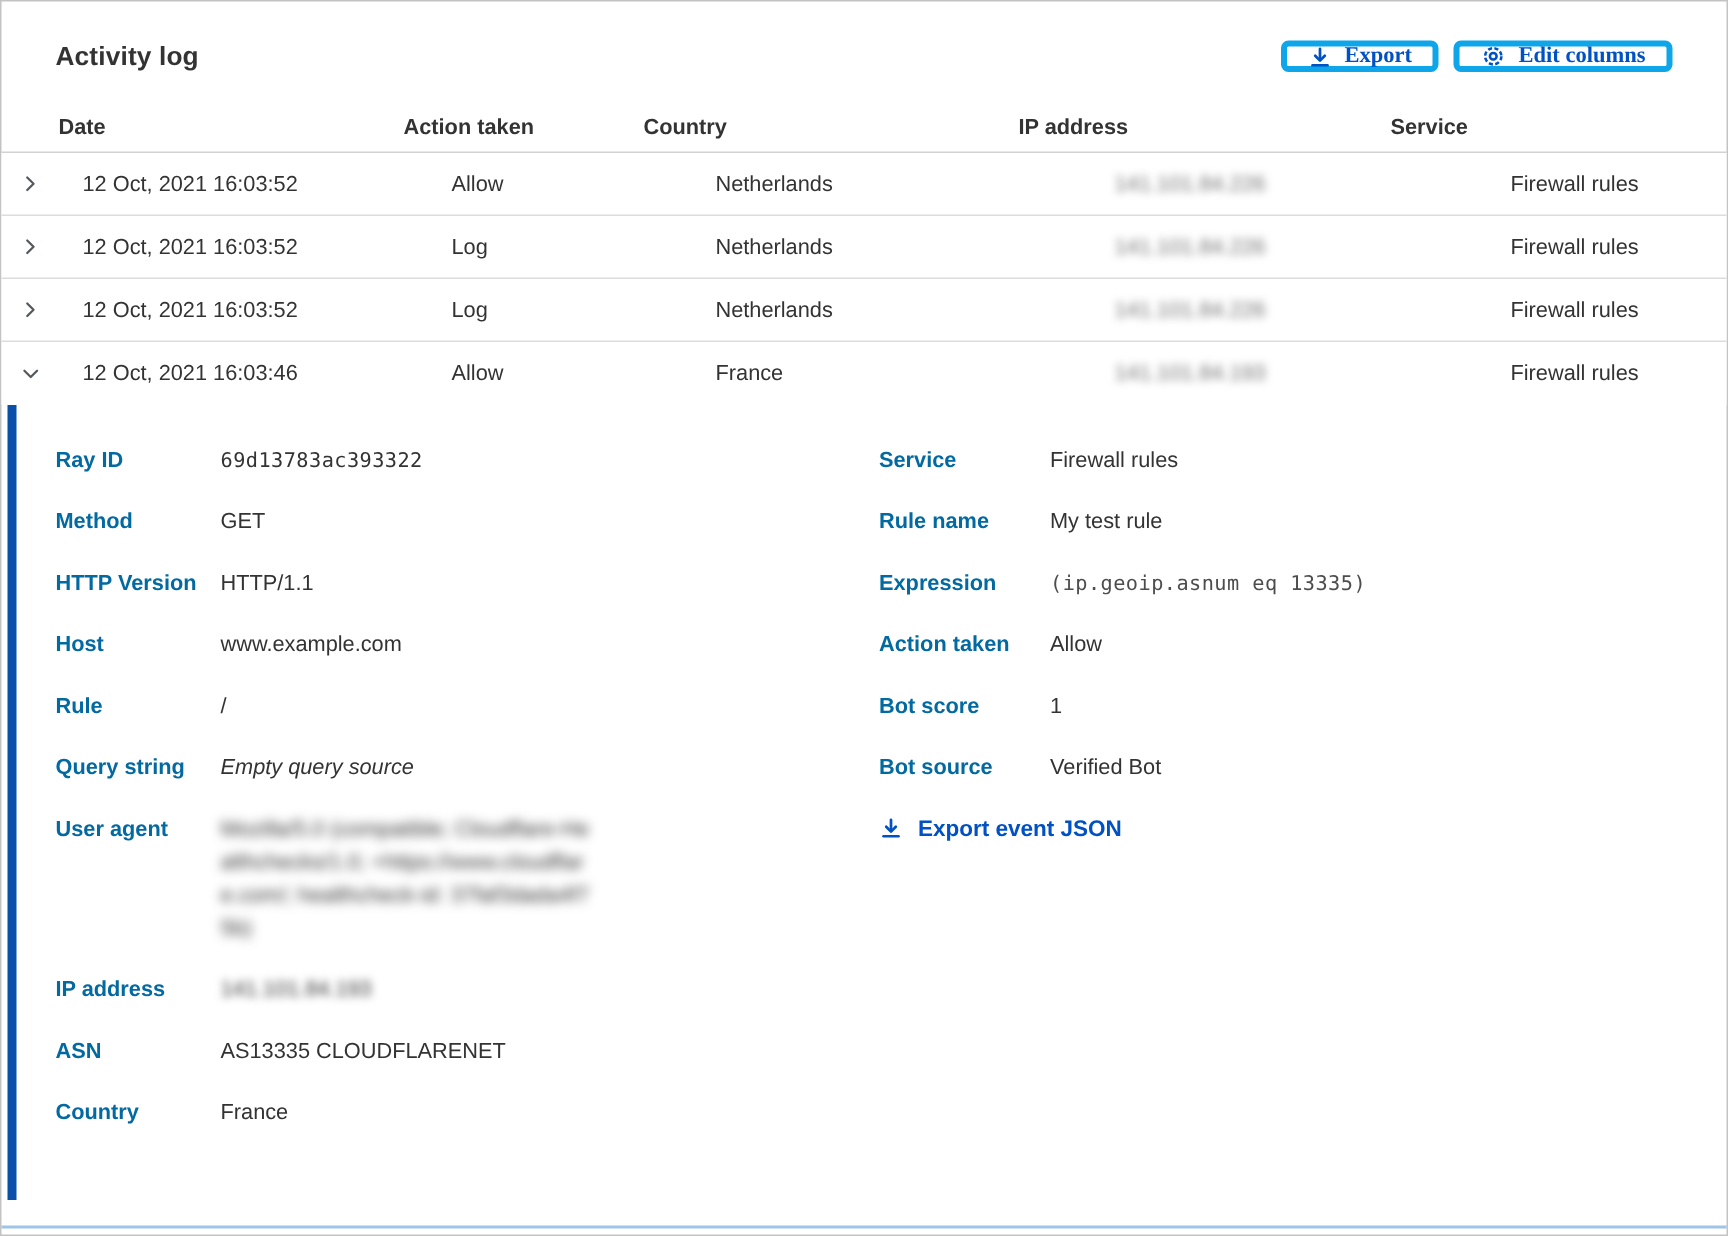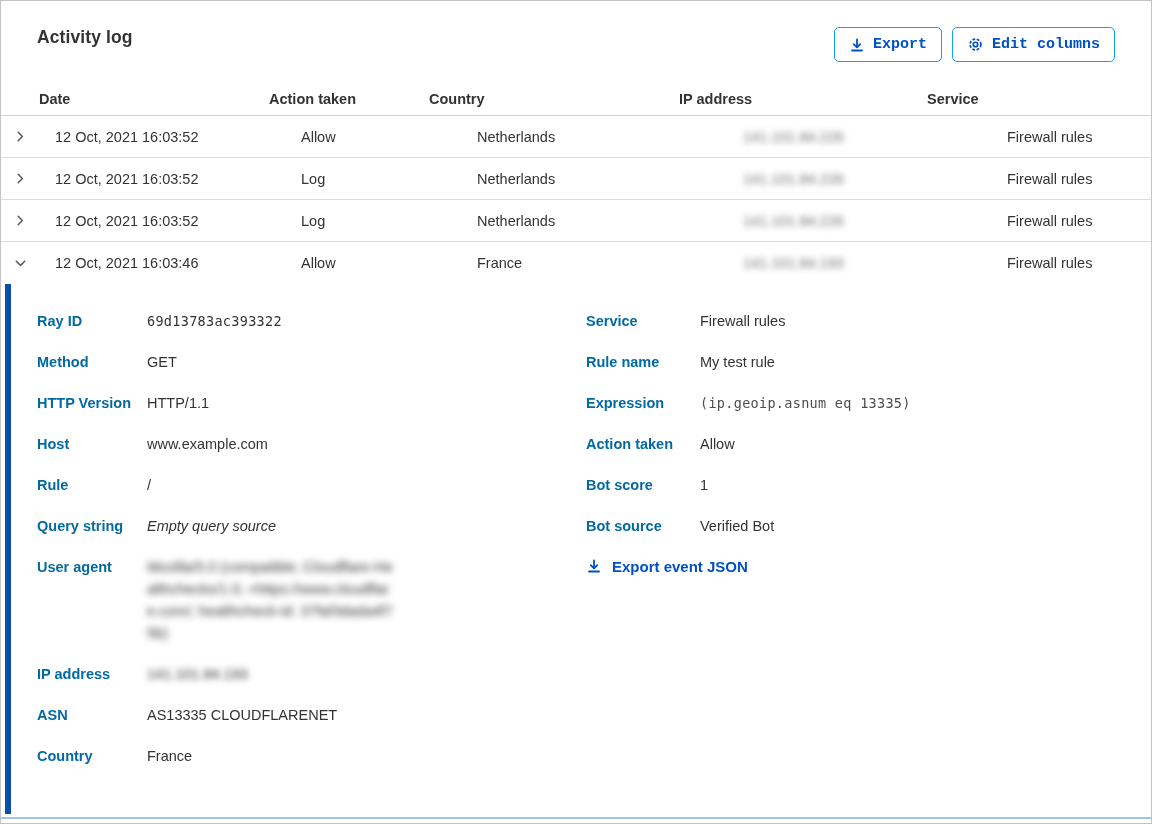--- a/index.html
+++ b/index.html
@@ -11,31 +11,31 @@
   }
   .page {
     position: relative;
     width: 1152px; height: 824px;
     border: 1px solid #c3c3c3;
     background: #fff;
   }
 
   
   .topbar {
-    display: flex; justify-content: space-between;
+    display: flex; align-items: center; justify-content: space-between;
     padding: 26px 36px 20px 36px;
   }
   .page-title { font-size: 17.5px; font-weight: 700; color: #333; letter-spacing: .1px; }
   .actions { display: flex; gap: 10px; }
   .btn {
     display: inline-flex; align-items: center; gap: 8px;
-    height: 35px; padding: 0 14px;
-    background: #fff; border: 1px solid #0ea5e9; border-radius: 5px;
+    height: 21px; padding: 0 14px;
+    background: #fff; border: 4px solid #0ea5e9; border-radius: 5px;
     color: #0051c3; font-size: 15px; font-weight: 600;
-    font-family: Liberation Mono, monospace; cursor: pointer;
+    font-family: Liberation Serif, serif; cursor: pointer;
   }
   .btn svg { display: block; }
 
   
   .grid-row {
     display: grid;
     grid-template-columns: 38px 230px 160px 250px 248px 1fr;
     align-items: center;
   }
   .thead {

